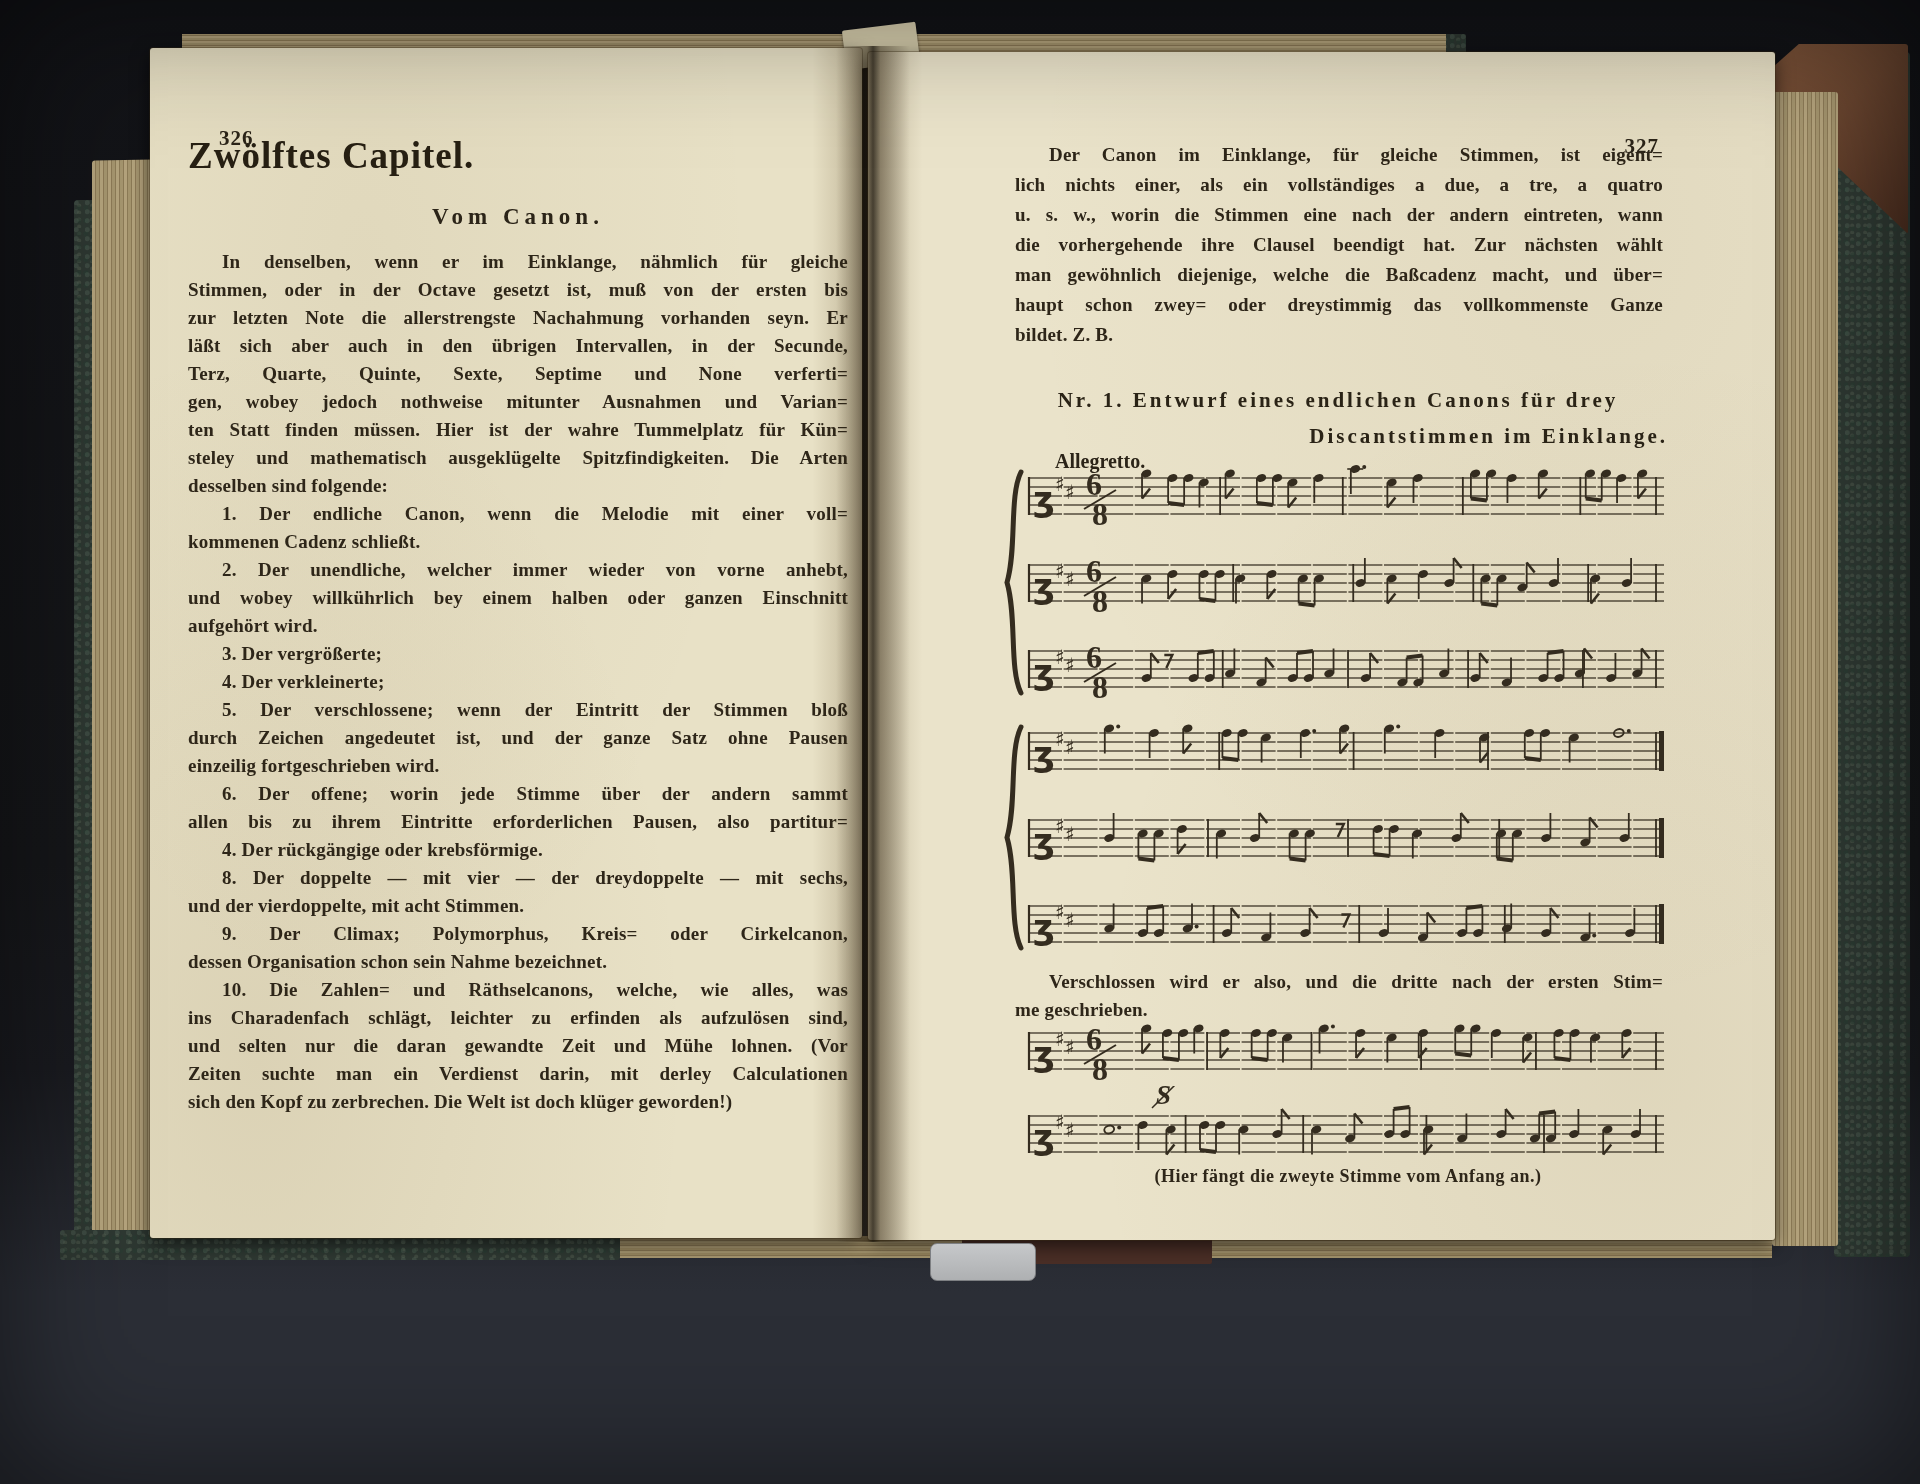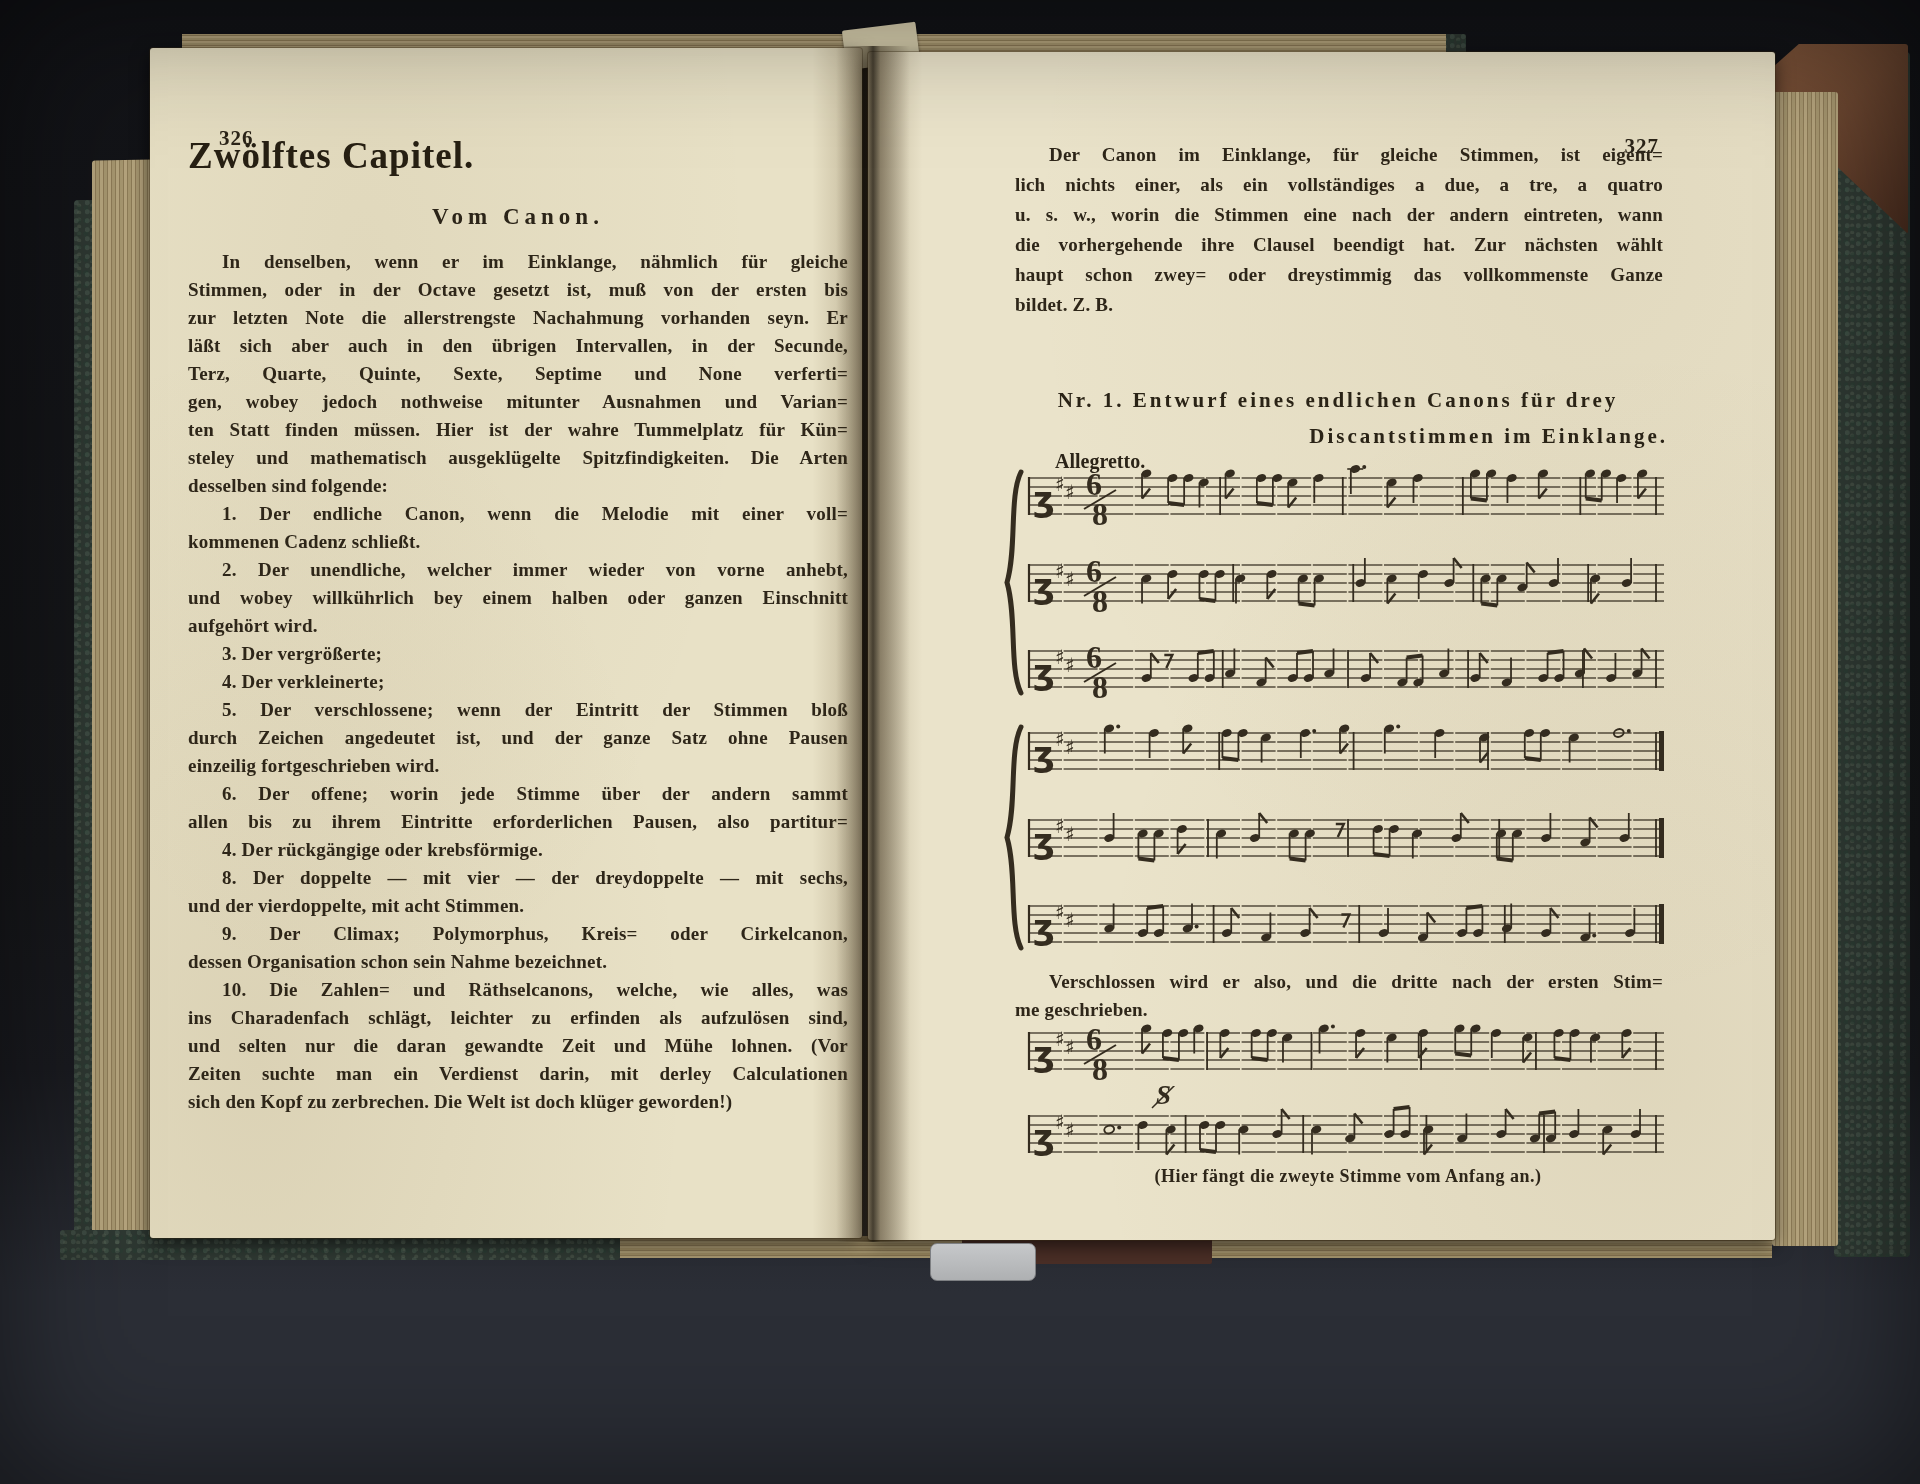--- a/index.html
+++ b/index.html
@@ -139,20 +139,21 @@
   </div>
 
   <div class="page page-right">
     <div class="pagenum pn-right">327</div>
     <div class="textblock tb-right">
 
     <div class="line ind"><span>Der Canon im Einklange, für gleiche Stimmen, ist eigent=</span></div>
         <div class="line"><span>lich nichts einer, als ein vollständiges a due, a tre, a quatro</span></div>
         <div class="line"><span>u. s. w., worin die Stimmen eine nach der andern eintreten, wann</span></div>
         <div class="line"><span>die vorhergehende ihre Clausel beendigt hat. Zur nächsten wählt</span></div>
+        <div class="line"><span>man gewöhnlich diejenige, welche die Baßcadenz macht, und über=</span></div>
         <div class="line"><span>haupt schon zwey= oder dreystimmig das vollkommenste Ganze</span></div>
         <div class="line fin"><span>bildet. Z. B.</span></div>
       </div>
     <div class="ex-heading exh-1">Nr. 1. Entwurf eines endlichen Canons für drey</div>
     <div class="ex-heading exh-2">Discantstimmen im Einklange.</div>
     <div class="tempo">Allegretto.</div>
 
     <svg class="msvg m-sys1" width="700" height="252">
         <path d="M 17 10 C 5 34, 13 86.5, 3 120.5 C 13 154.5, 5 207, 17 231" stroke="#342c1f" stroke-width="5" fill="none" stroke-linecap="round"></path>
         <line x1="24" y1="16" x2="660" y2="16" stroke="#342c1f" stroke-width="1.5" opacity="0.82" stroke-dasharray="34 1.6"></line>

